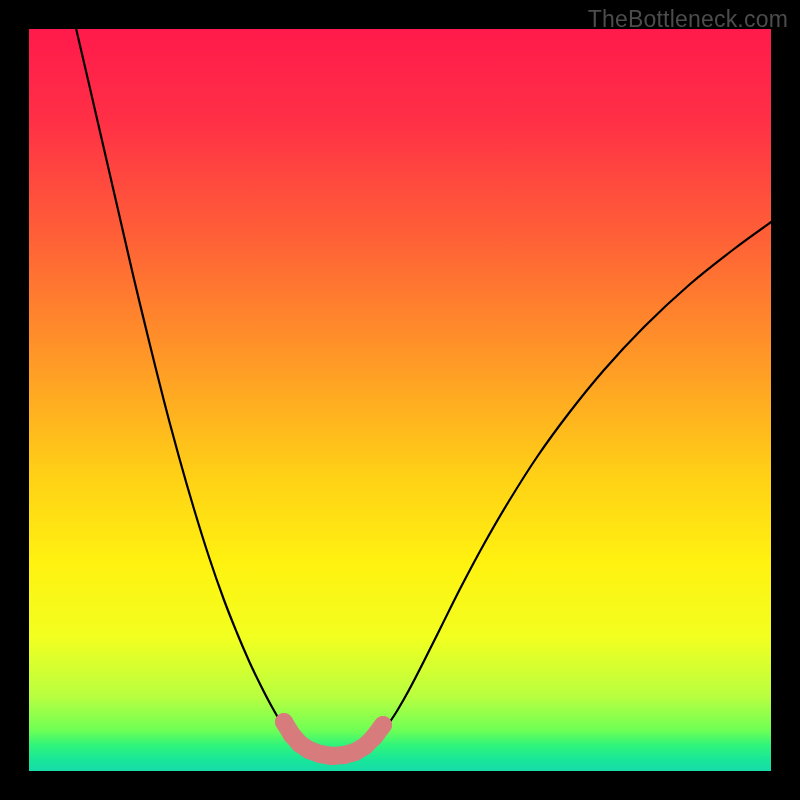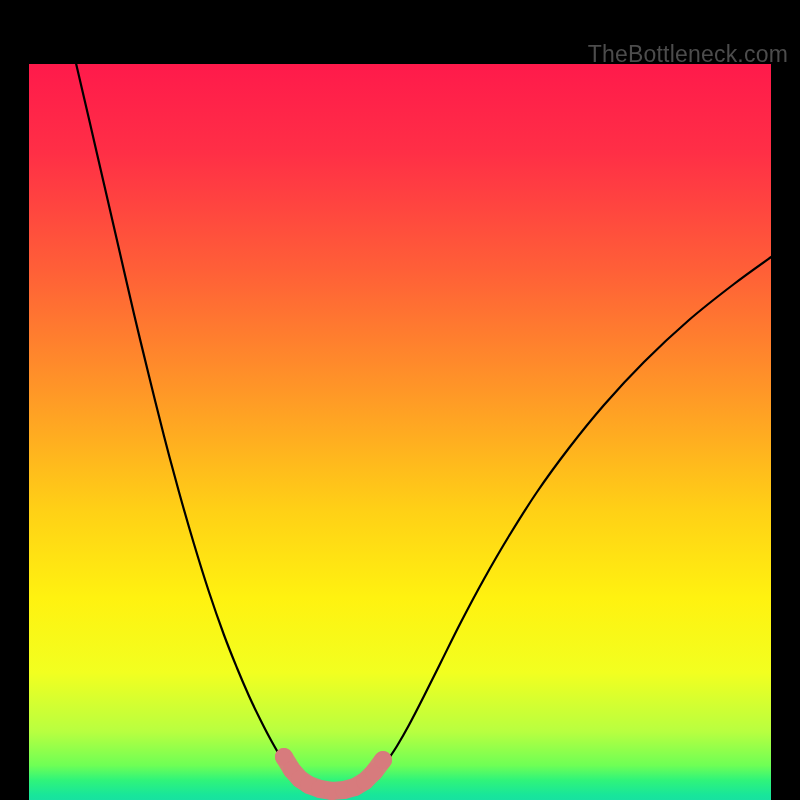--- a/index.html
+++ b/index.html
@@ -11,21 +11,20 @@
     background: #000;
     font-family: Arial, Helvetica, sans-serif;
   }
   .frame {
     position: absolute;
     left: 0;
     top: 0;
     width: 800px;
     height: 660px;
     background: #000;
-    margin-top: 35px;
   }
   .plot-area {
     position: absolute;
     left: 29px;
     top: 29px;
     width: 742px;
     height: 742px;
     overflow: hidden;
   }
   .watermark {

